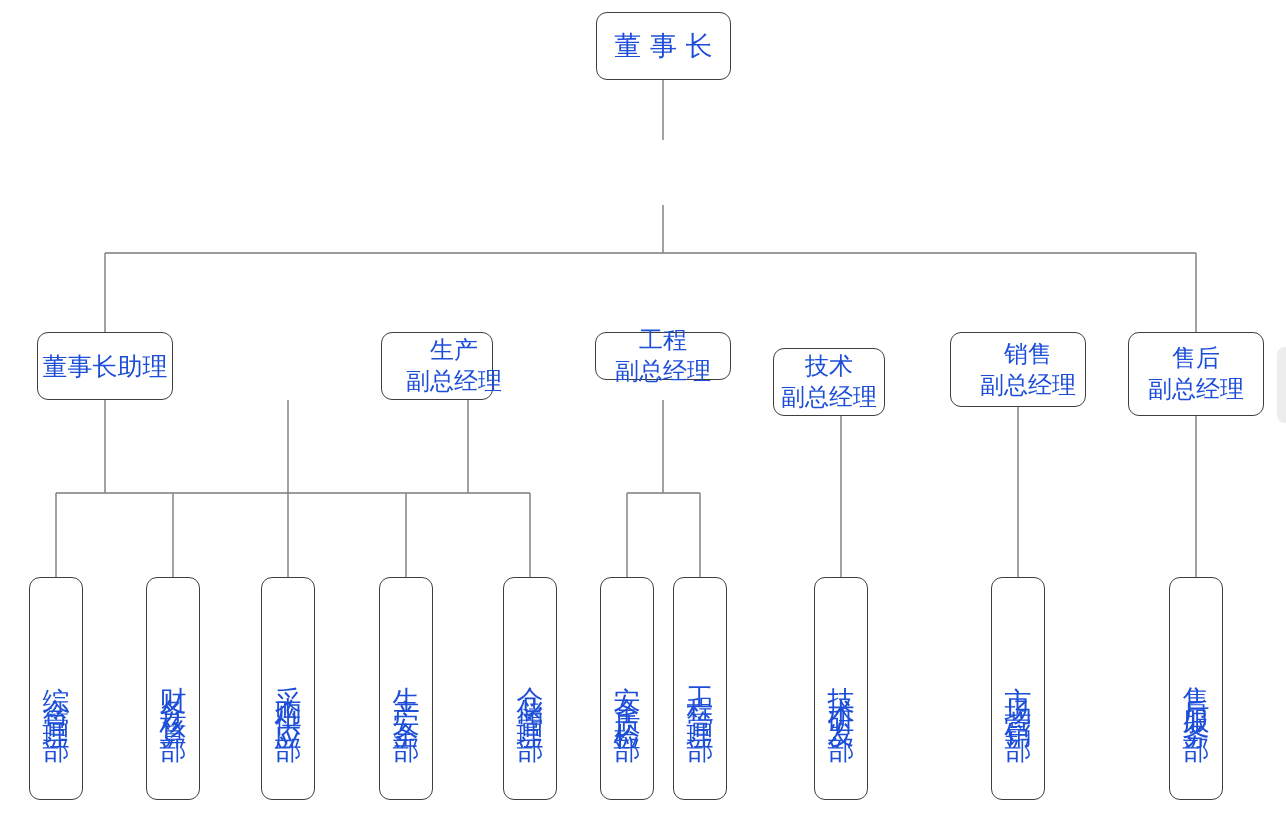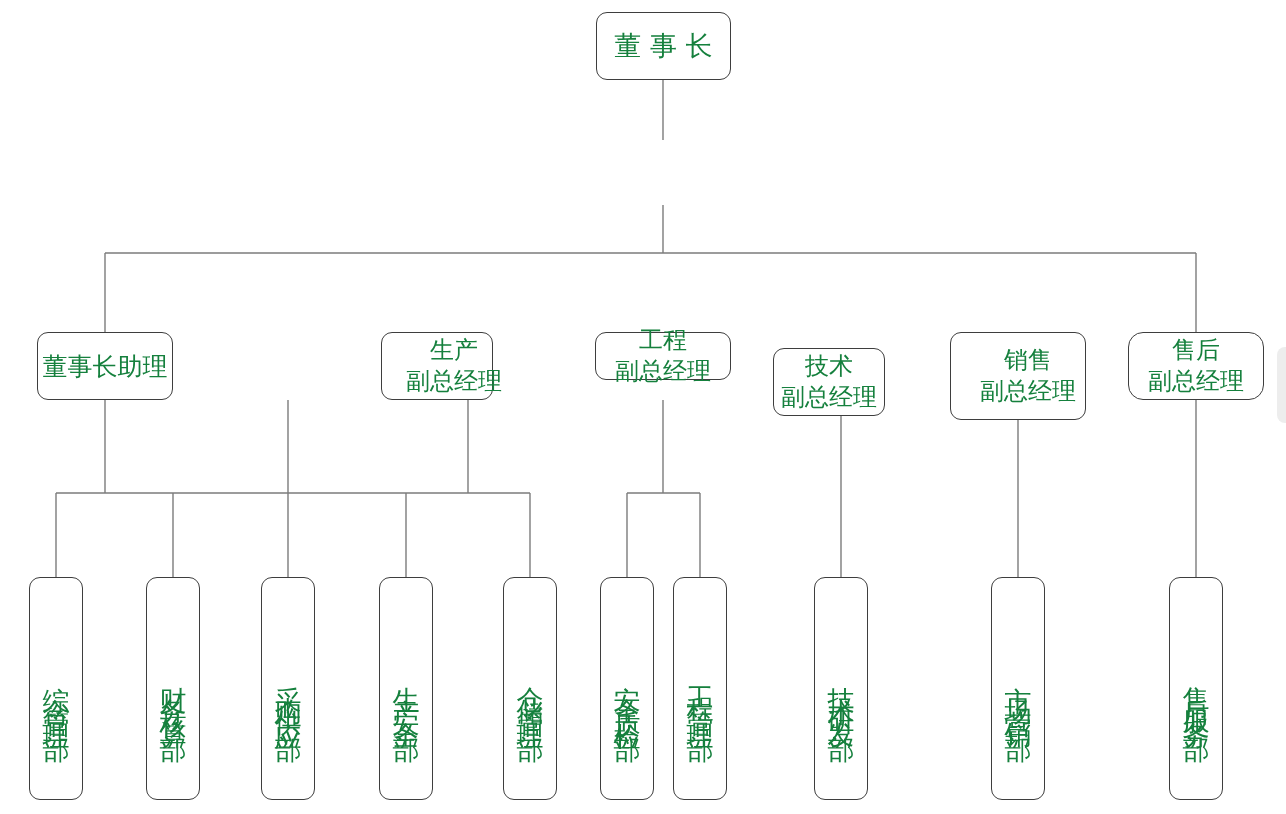--- a/index.html
+++ b/index.html
@@ -3,21 +3,21 @@
 <meta charset="utf-8">
 <style>
   html, body { margin: 0; padding: 0; background: #ffffff; }
   .canvas {
     position: relative;
     width: 1286px;
     height: 814px;
     background: #ffffff;
     overflow: hidden;
     font-family: "DejaVu Sans", sans-serif;
-    color: #15803d;
+    color: #1d4ed8;
   }
   .connectors {
     position: absolute;
     left: 0; top: 0;
     width: 1286px; height: 814px;
   }
   .node {
     position: absolute;
     box-sizing: border-box;
     background: #ffffff;
@@ -113,26 +113,26 @@
   <div class="node" style="left:595px; top:332px; width:136px; height:48px;">
     <span class="lbl-line">工程</span>
     <span class="lbl-line">副总经理</span>
   </div>
 
   <div class="node" style="left:773px; top:348px; width:112px; height:68px;">
     <span class="lbl-line">技术</span>
     <span class="lbl-line">副总经理</span>
   </div>
 
-  <div class="node" style="left:950px; top:332px; width:136px; height:88px;padding-left:20px;">
+  <div class="node" style="left:950px; top:332px; width:136px; height:75px;padding-left:20px;">
     <span class="lbl-line">销售</span>
     <span class="lbl-line">副总经理</span>
   </div>
 
-  <div class="node" style="left:1128px; top:332px; width:136px; height:68px;border-radius:15px;">
+  <div class="node" style="left:1128px; top:332px; width:136px; height:84px;">
     <span class="lbl-line">售后</span>
     <span class="lbl-line">副总经理</span>
   </div>
 
   <div class="node" style="left:29px; top:577px; width:54px; height:223px;">
     <span class="lbl-vert">综合管理部</span>
   </div>
 
   <div class="node" style="left:146px; top:577px; width:54px; height:223px;">
     <span class="lbl-vert">财务核算部</span>

